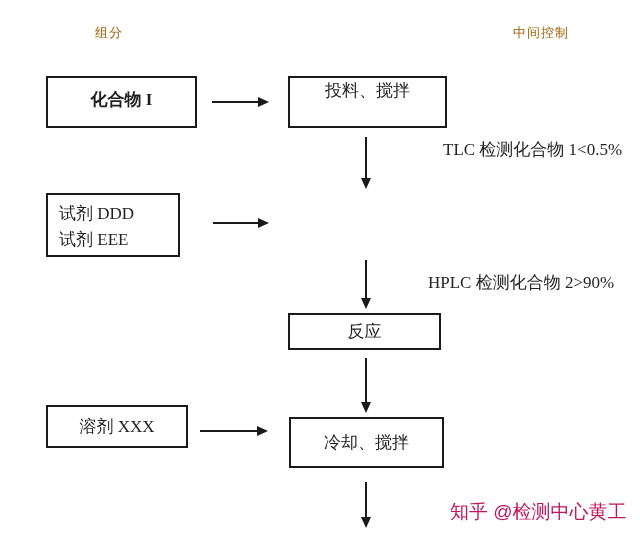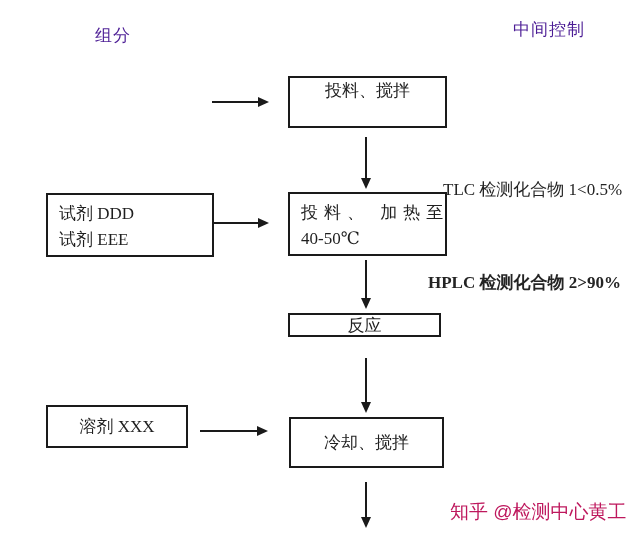--- a/index.html
+++ b/index.html
@@ -11,23 +11,23 @@
     position: relative;
     width: 640px;
     height: 536px;
     background: #ffffff;
     overflow: hidden;
     font-family: "Liberation Serif", "DejaVu Serif", serif;
     color: #1a1a1a;
   }
   .hdr {
     position: absolute;
-    font-size: 17px;
+    font-size: 13px;
     letter-spacing: 1px;
-    color: #4c1d95;
+    color: #a16207;
     white-space: nowrap;
   }
   .box {
     position: absolute;
     border: 2px solid #1a1a1a;
     background: #ffffff;
     box-sizing: border-box;
     font-size: 17px;
     color: #1f1f1f;
   }
@@ -91,60 +91,57 @@
     white-space: nowrap;
     font-family: "Liberation Sans", "DejaVu Sans", sans-serif;
   }
 </style>
 </head>
 <body>
 
 <div class="canvas">
 
   <div class="hdr" style="left:95px; top:24px;">组分</div>
-  <div class="hdr" style="left:513px; top:18px;">中间控制</div>
+  <div class="hdr" style="left:513px; top:24px;">中间控制</div>
 
+  <div class="box bold center" style="left:46px; top:76px; width:151px; height:52px; padding-bottom:6px;">
+    <span>化合物 I</span>
+  </div>
 
-  <div class="box" style="left:46px; top:193px; width:168px; height:64px;">
+  <div class="box" style="left:46px; top:193px; width:134px; height:64px;">
     <div class="lines">
       <div>试剂 DDD</div>
       <div>试剂 EEE</div>
     </div>
   </div>
 
   <div class="box center" style="left:46px; top:405px; width:142px; height:43px;">
     <span>溶剂 XXX</span>
   </div>
 
   <div class="box center" style="left:288px; top:76px; width:159px; height:52px; padding-bottom:24px;align-items:center;">
     <span>投料、搅拌</span>
   </div>
 
-  <div class="box" style="left:288px; top:192px; width:159px; height:64px;">
-    <div class="lines">
-      <div class="spread">投料、 加热至</div>
-      <div>40-50℃</div>
-    </div>
-  </div>
 
-  <div class="box center" style="left:288px; top:313px; width:153px; height:24px;">
+  <div class="box center" style="left:288px; top:313px; width:153px; height:37px;">
     <span>反应</span>
   </div>
 
   <div class="box center" style="left:289px; top:417px; width:155px; height:51px;">
     <span>冷却、搅拌</span>
   </div>
 
   <div class="harrow" style="left:212px; top:101px; width:47px;"></div>
   <div class="harrow" style="left:213px; top:222px; width:46px;"></div>
   <div class="harrow" style="left:200px; top:430px; width:58px;"></div>
 
   <div class="varrow" style="left:365px; top:137px; height:42px;"></div>
   <div class="varrow" style="left:365px; top:260px; height:39px;"></div>
   <div class="varrow" style="left:365px; top:358px; height:45px;"></div>
   <div class="varrow" style="left:365px; top:482px; height:36px;"></div>
 
-  <div class="annot" style="left:443px; top:138px;margin-top:40px;">TLC 检测化合物 1&lt;0.5%</div>
-  <div class="annot" style="left:428px; top:271px;font-weight:bold;">HPLC 检测化合物 2&gt;90%</div>
+  <div class="annot" style="left:443px; top:138px;">TLC 检测化合物 1&lt;0.5%</div>
+  <div class="annot" style="left:428px; top:271px;">HPLC 检测化合物 2&gt;90%</div>
 
   <div class="watermark">知乎 @检测中心黄工</div>
 
 </div>
 
 </body></html>

